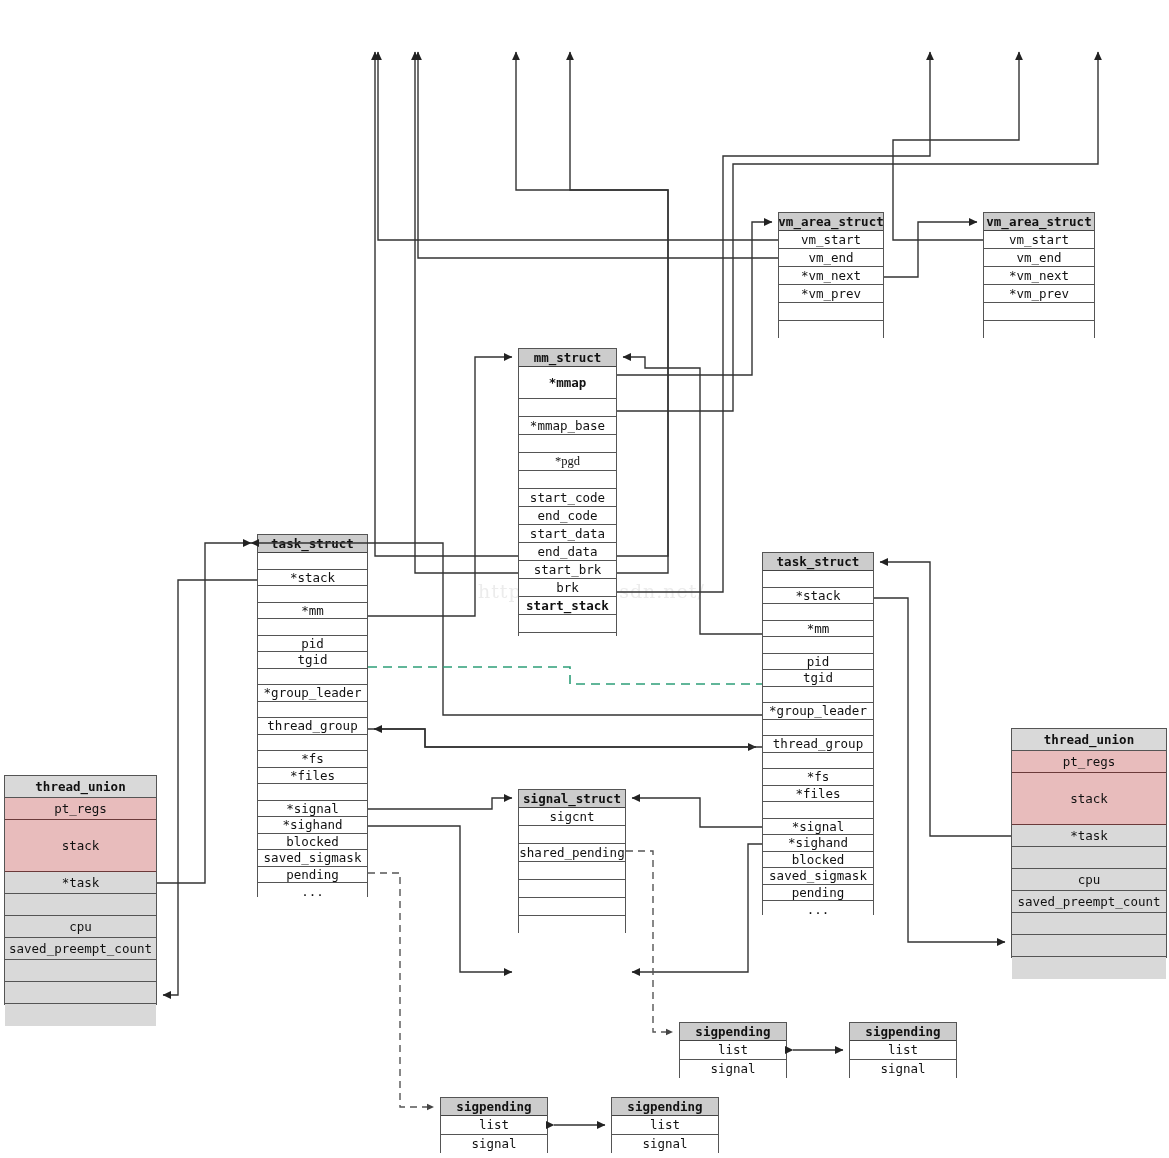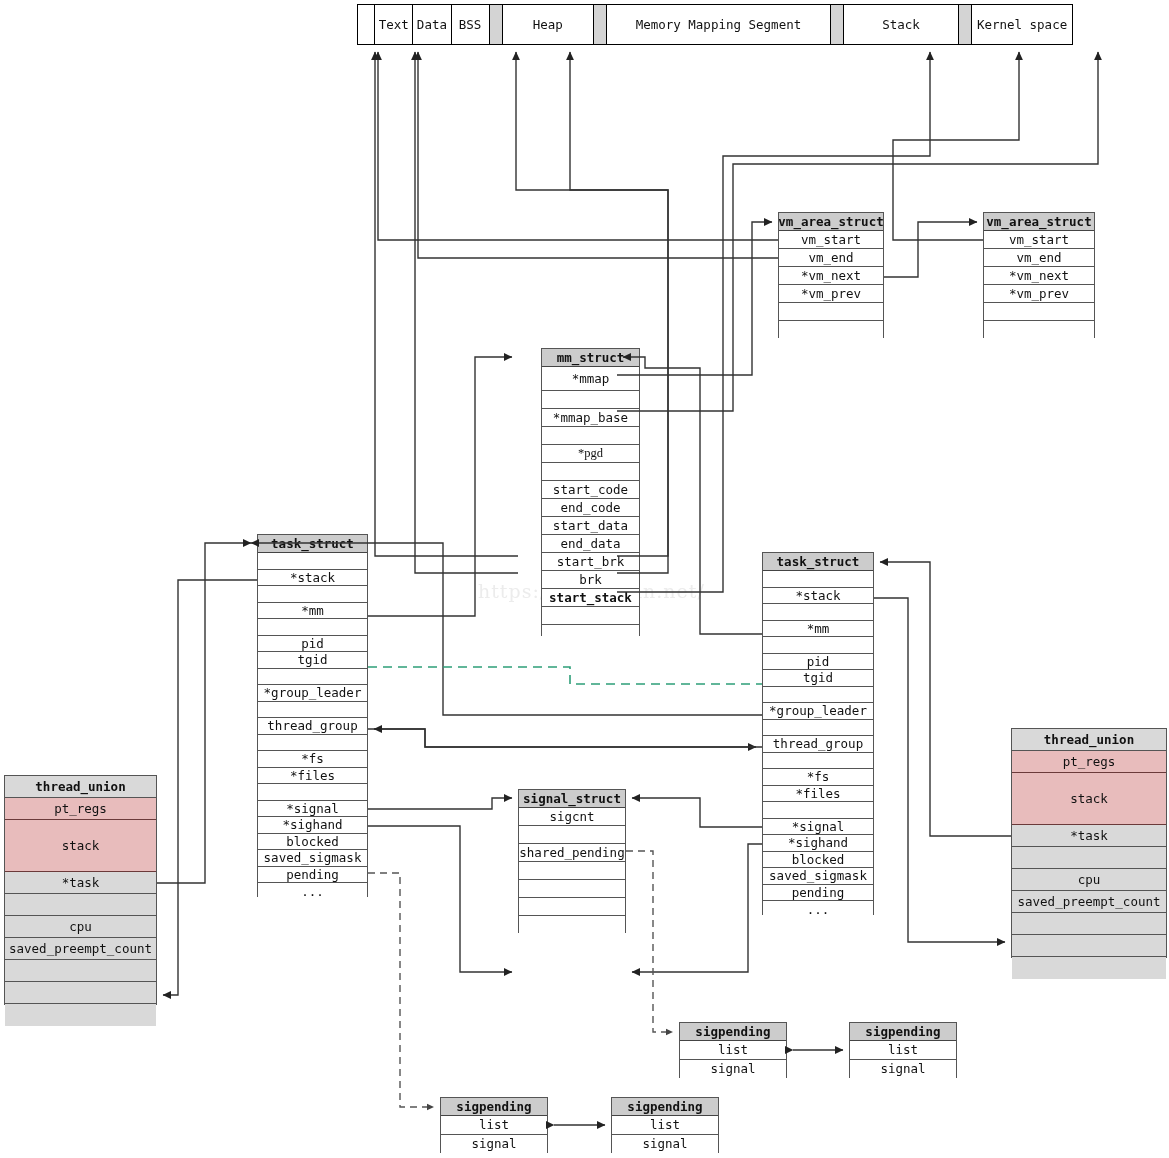--- a/index.html
+++ b/index.html
@@ -26,34 +26,20 @@
   .row.blank{}
 
   .watermark{position:absolute;font-size:19px;color:#ececec;letter-spacing:1px;
              font-family:"DejaVu Serif","Liberation Serif",serif;user-select:none;}
 </style>
 </head>
 <body>
 
 <div id="canvas">
 
-  <div class="memmap" style="left:357px;top:4px;width:716px;height:41px;">
-      <div class="seg pad" style="width: 18px;"></div>
-      <div class="seg " style="width: 40px;">Text</div>
-      <div class="seg " style="width: 40px;">Data</div>
-      <div class="seg " style="width: 40px;">BSS</div>
-      <div class="seg gap" style="width: 14px;"></div>
-      <div class="seg " style="width: 95px;">Heap</div>
-      <div class="seg gap" style="width: 14px;"></div>
-      <div class="seg " style="width: 235px;">Memory Mapping Segment</div>
-      <div class="seg gap" style="width: 14px;"></div>
-      <div class="seg " style="width: 120px;">Stack</div>
-      <div class="seg gap" style="width: 14px;"></div>
-      <div class="seg " style="width: 105px;">Kernel space</div>
-    </div>
 
   <div class="watermark" style="left:478px;top:580px;">https://blog.csdn.net/</div>
 
   <div class="sbox" id="vma1" style="left:778px;top:212px;width:106px;height:126px;">
       <div class="row hdr" style="height: 18px;">vm_area_struct</div>
       <div class="row" style="height: 18px;">vm_start</div>
       <div class="row" style="height: 18px;">vm_end</div>
       <div class="row" style="height: 18px;">*vm_next</div>
       <div class="row" style="height: 18px;">*vm_prev</div>
       <div class="row blank" style="height: 18px;"></div>
@@ -62,23 +48,23 @@
   <div class="sbox" id="vma2" style="left:983px;top:212px;width:112px;height:126px;">
       <div class="row hdr" style="height: 18px;">vm_area_struct</div>
       <div class="row" style="height: 18px;">vm_start</div>
       <div class="row" style="height: 18px;">vm_end</div>
       <div class="row" style="height: 18px;">*vm_next</div>
       <div class="row" style="height: 18px;">*vm_prev</div>
       <div class="row blank" style="height: 18px;"></div>
       <div class="row blank" style="height: 18px;"></div>
     </div>
 
-  <div class="sbox" id="mm" style="left:518px;top:348px;width:99px;height:288px;margin-left:23px;">
+  <div class="sbox" id="mm" style="left:518px;top:348px;width:99px;height:288px;">
       <div class="row hdr" style="height: 18px;">mm_struct</div>
-      <div class="row" style="height: 24px;">*mmap</div>
+      <div class="row" style="height: 32px; font-weight: bold;">*mmap</div>
       <div class="row blank" style="height: 18px;"></div>
       <div class="row" style="height: 18px;">*mmap_base</div>
       <div class="row blank" style="height: 18px;"></div>
       <div class="row" style="height: 18px; font-family: Liberation Serif, serif;">*pgd</div>
       <div class="row blank" style="height: 18px;"></div>
       <div class="row" style="height: 18px;">start_code</div>
       <div class="row" style="height: 18px;">end_code</div>
       <div class="row" style="height: 18px;">start_data</div>
       <div class="row" style="height: 18px;">end_data</div>
       <div class="row" style="height: 18px;">start_brk</div>

